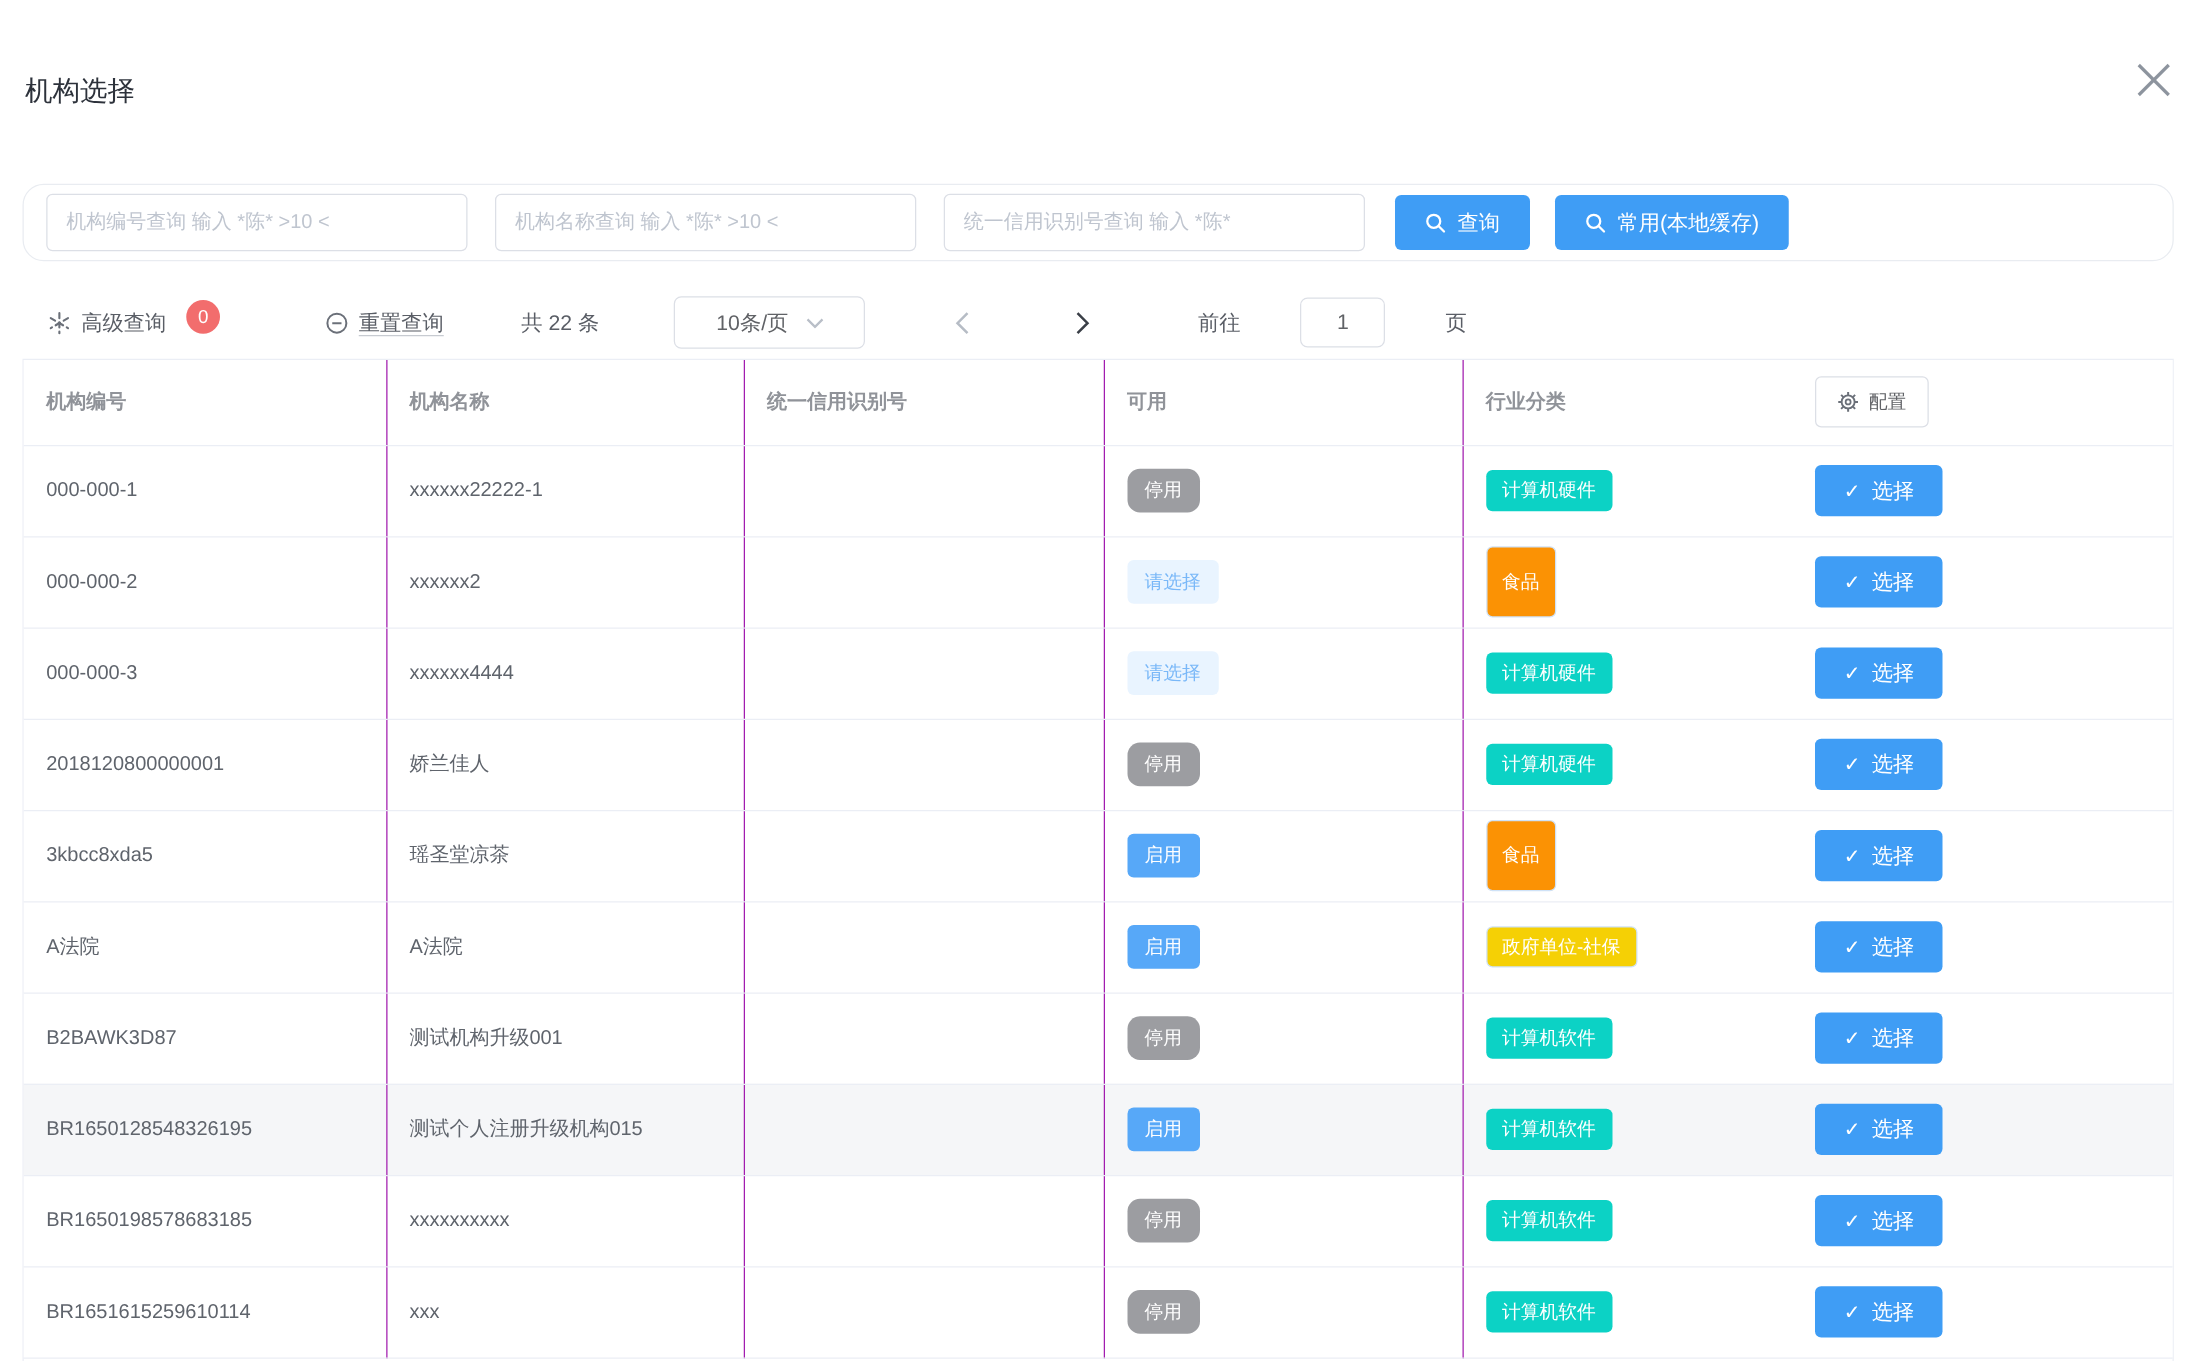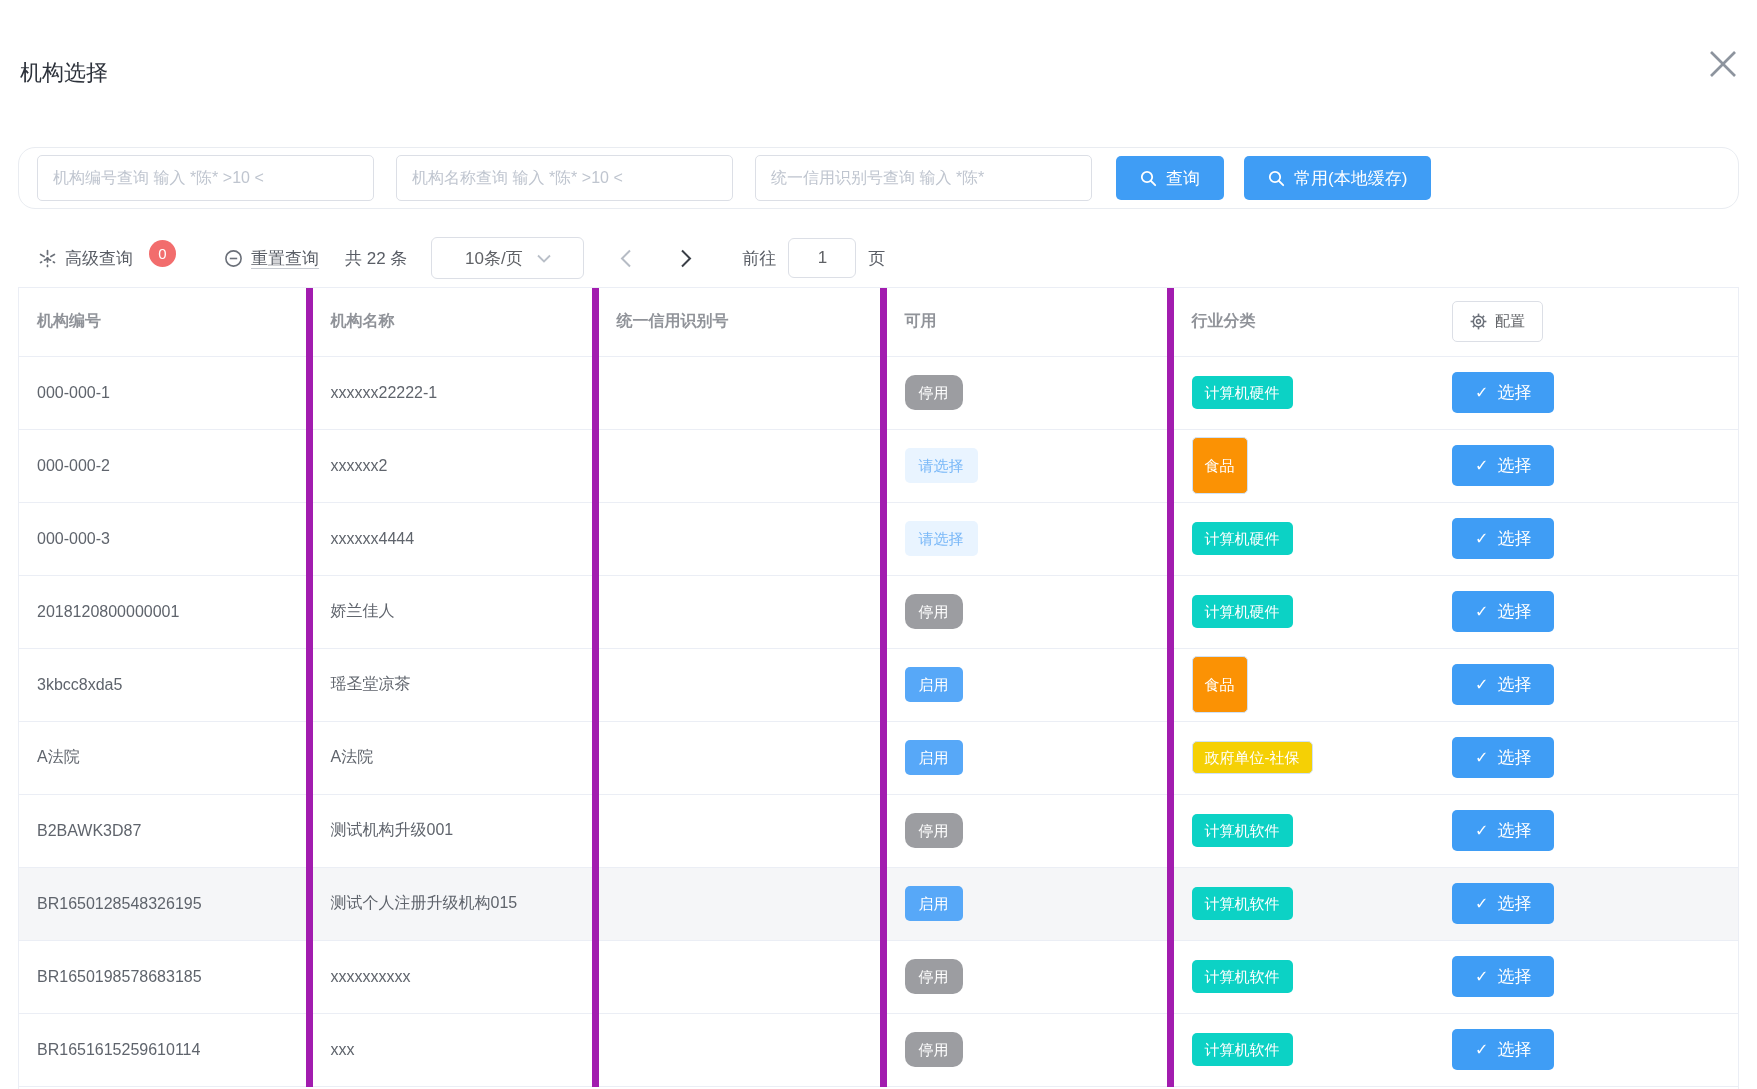--- a/index.html
+++ b/index.html
@@ -21,21 +21,21 @@
     font-family:"Liberation Sans","DejaVu Sans",sans-serif; }
   .filter-input::placeholder { color:#bfc5cf; }
   .btn-primary { display:inline-flex; align-items:center; gap:9px; height:44px; border:none;
     border-radius:5px; background:#3f9df5; color:#fff; font-size:17px; padding:0 24px;
     cursor:pointer; font-family:inherit; }
   .btn-query { margin-left:2px; }
   .btn-fav { margin-left:20px; }
 
   
   .toolbar { display:flex; align-items:center; margin-top:28px; height:42px; font-size:17px;
-    color:#5a5e66; padding-left:20px; }
+    color:#5a5e66; padding-left:20px;gap:36px; }
   .tool-link { display:inline-flex; align-items:center; gap:8px; cursor:pointer; }
   .adv-badge { display:inline-flex; align-items:center; justify-content:center; min-width:27px;
     height:27px; border-radius:14px; background:#f26d6d; color:#fff; font-size:15px;
     margin-left:8px; transform:translateY(-5px); padding:0 6px; }
   .reset-link { margin-left:48px; }
   .reset-link .lbl { text-decoration:underline; text-underline-offset:4px;
     text-decoration-color:#c7cbd1; }
   .total-label { margin-left:26px; color:#5a5e66; }
   .page-size { display:inline-flex; align-items:center; justify-content:center; gap:14px;
     width:153px; height:42px; border:1px solid #dcdfe6; border-radius:6px; margin-left:24px;
@@ -48,21 +48,21 @@
     text-align:center; font-size:17px; color:#606266; outline:none; margin:0 12px;
     font-family:inherit; }
 
   
   .table-wrap { margin-top:8px; border:1px solid #ebeef5; min-height:822px; }
   table { width:100%; border-collapse:collapse; table-layout:fixed; }
   th { height:68px; text-align:left; font-size:16px; font-weight:600; color:#909399;
     padding:0 18px; border-bottom:1px solid #ebeef5; background:#fff; }
   td { height:73px; font-size:16px; color:#5f646c; padding:0 18px;
     border-bottom:1px solid #ebeef5; background:#fff; }
-  th.bordered, td.bordered { border-right:7px solid #a21caf; }
+  th.bordered, td.bordered { border-right:1px solid #a21caf; }
   tr.row-highlight td { background:#f5f6f8; }
   td.action-cell, th.action-cell { padding-left:8px; }
 
   .status { display:inline-block; padding:10px 14px; border-radius:5px; font-size:15px;
     line-height:1; cursor:pointer; }
   .status-disabled { background:#9c9da1; color:#fff;border-radius:10px; }
   .status-enabled  { background:#57a8f8; color:#fff; }
   .status-unset    { background:#e9f4ff; color:#7ab8f8; }
 
   .tag { display:inline-block; padding:9px 13px; border-radius:5px; font-size:15px;

